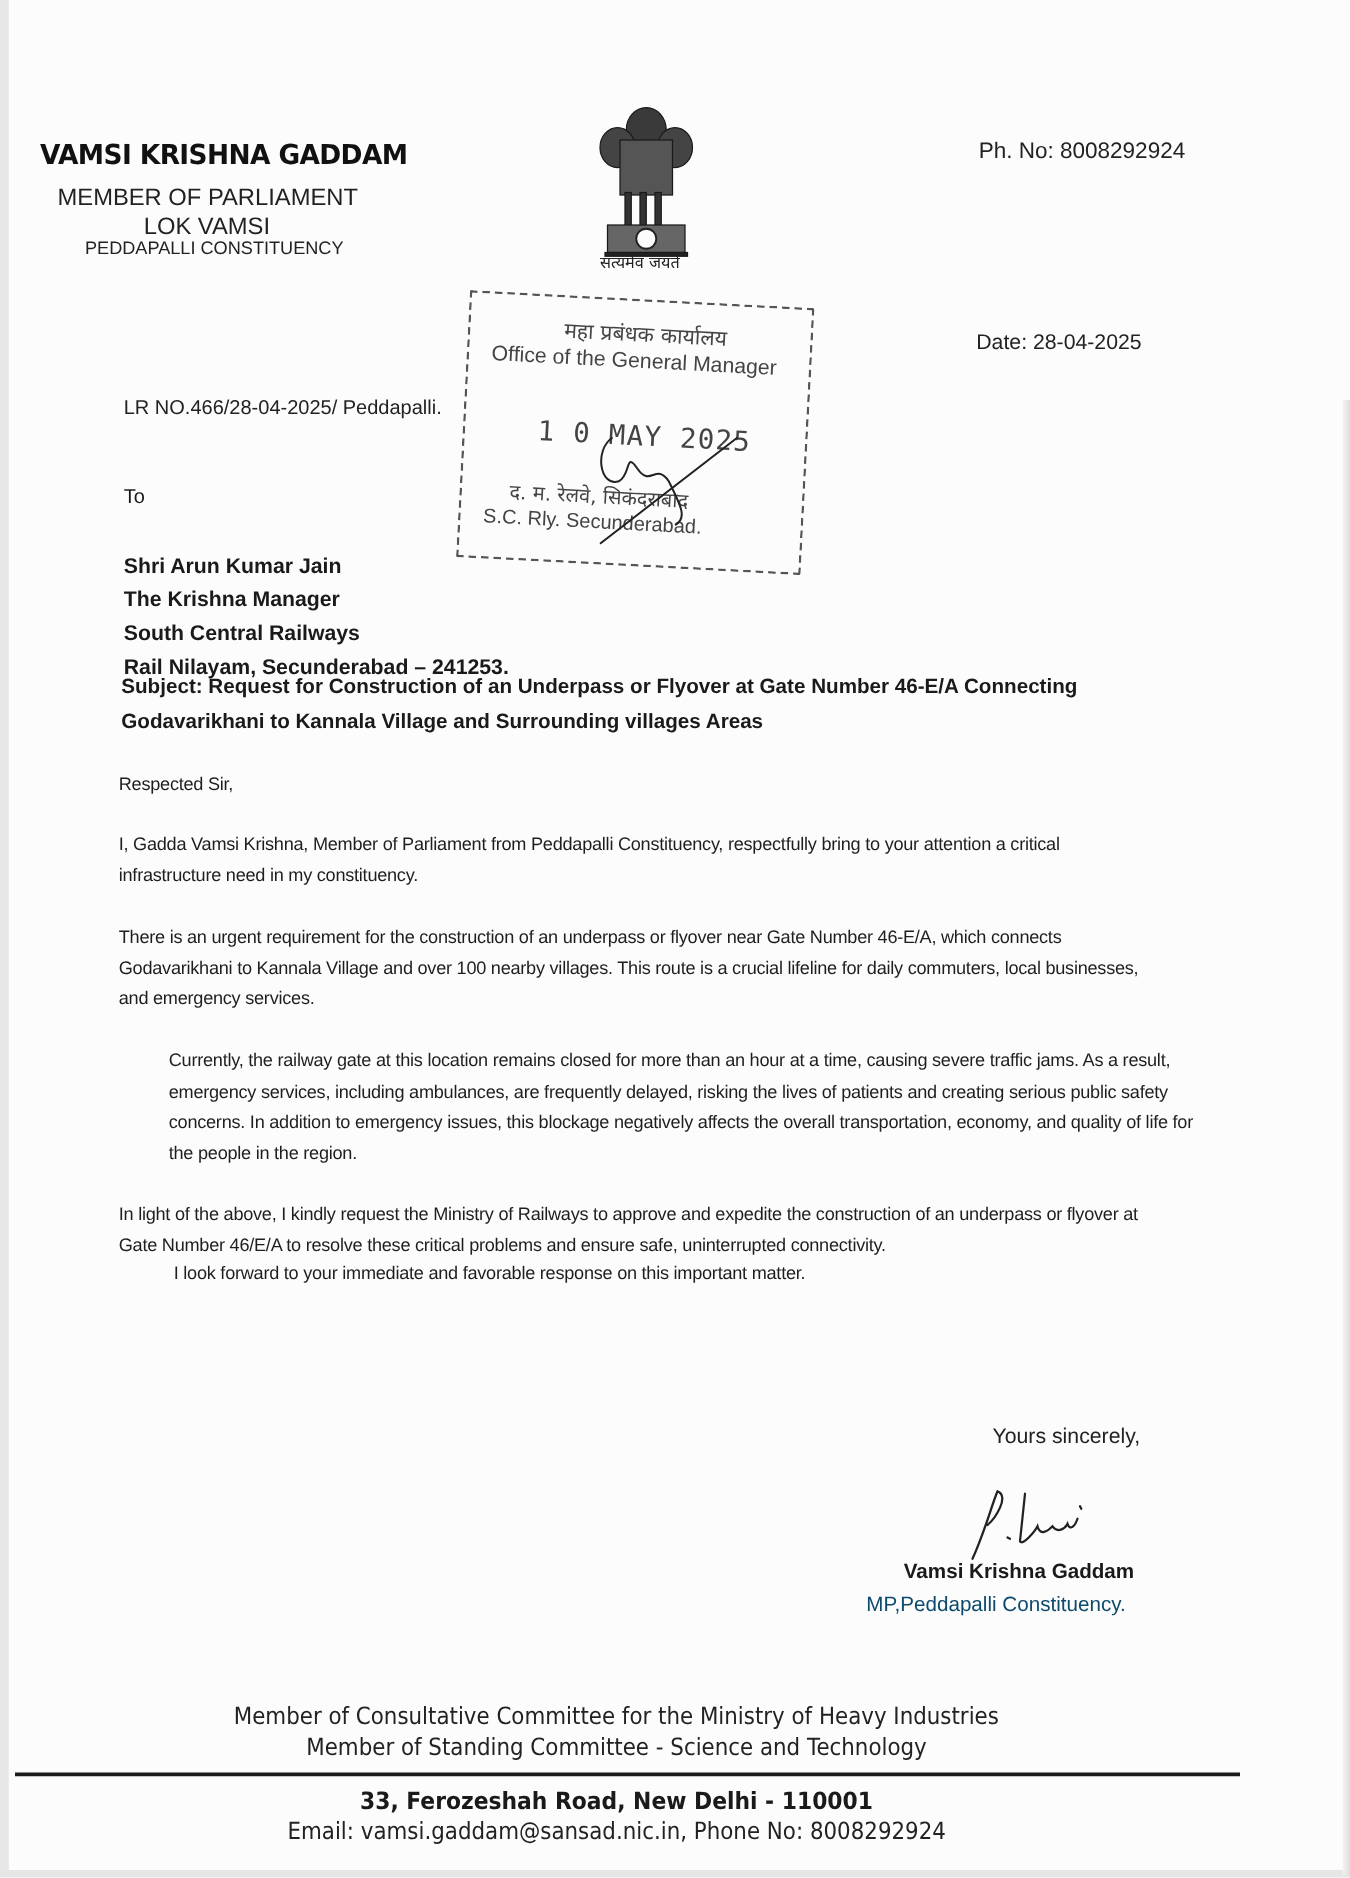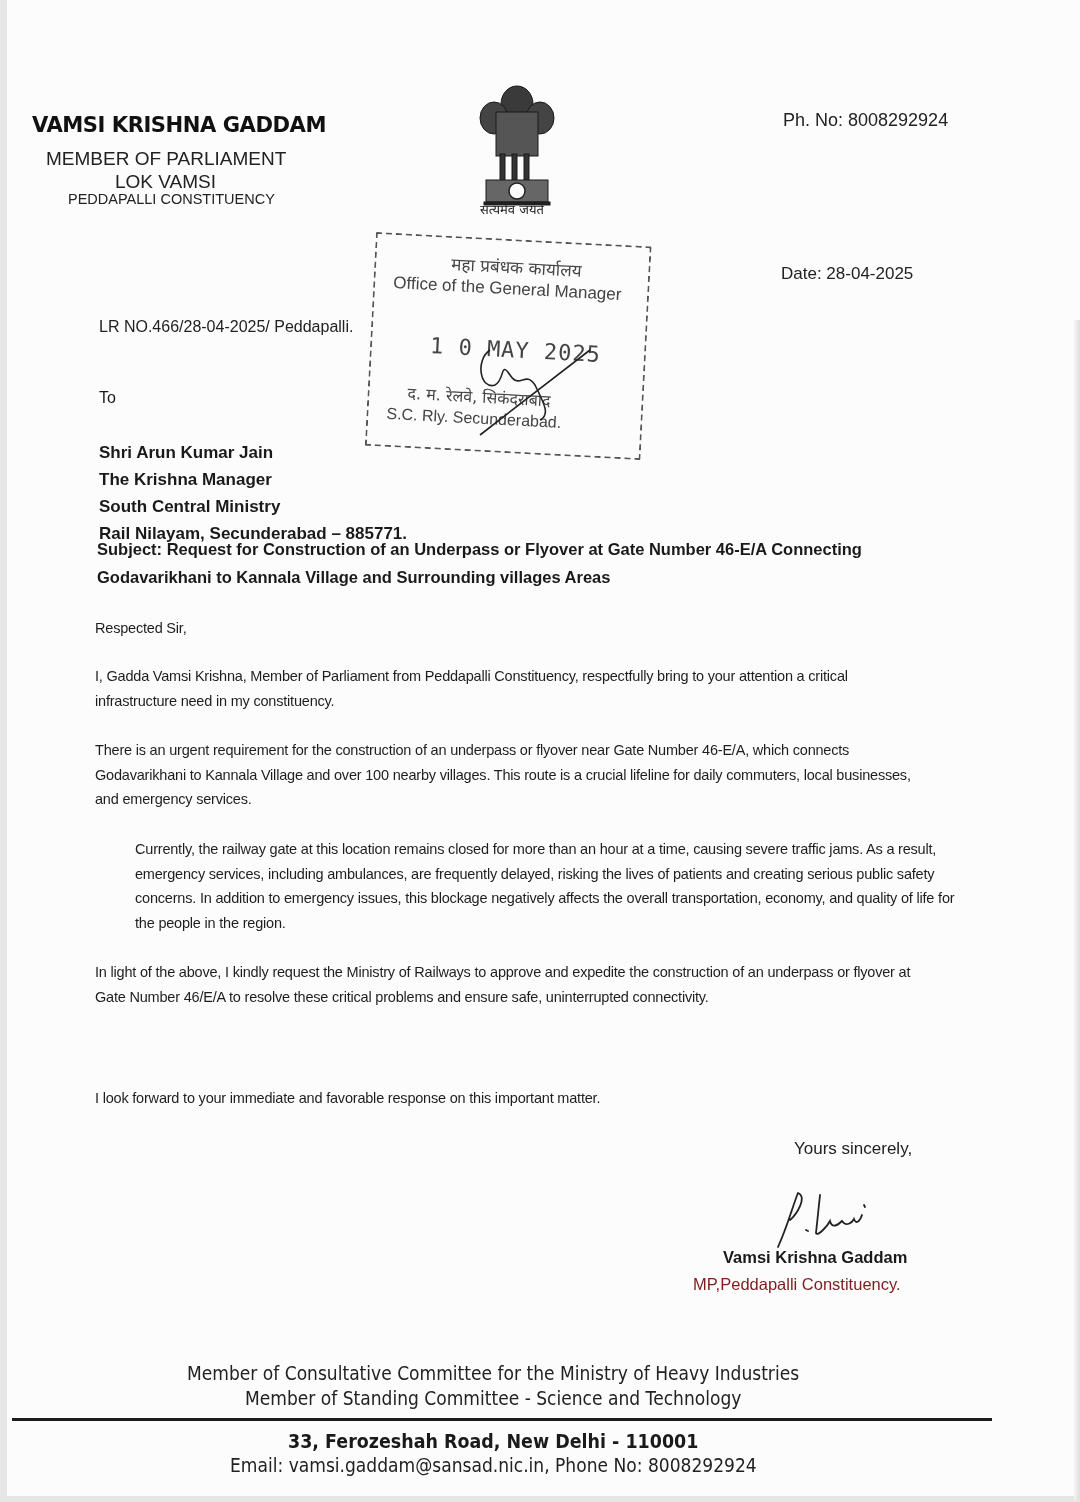--- a/index.html
+++ b/index.html
@@ -59,26 +59,26 @@
     position: absolute; left: 95px; width: 830px;
     font-size: 14.5px; line-height: 24.5px; color: #1e1e1e;
     font-family: "Liberation Sans Narrow", "Liberation Sans", sans-serif;
     letter-spacing: -0.2px;
   }
   .salutation { top: 616px; }
   .p1 { top: 664px; }
   .p2 { top: 738px; }
   .p3 { top: 837px; margin-left: 40px; }
   .p4 { top: 960px; }
-  .p5 { top: 1086px; }
+  .p5 { top: 1007px; margin-left: 44px; }
 
   .closing { left: 794px; top: 1139px; font-size: 17px; color: #222; }
   .signature { position: absolute; left: 768px; top: 1185px; width: 130px; height: 70px; }
   .sign-name { left: 723px; top: 1248px; font-size: 16.5px; font-weight: bold; }
-  .sign-title { left: 693px; top: 1275px; font-size: 16.5px; color: #7f1d1d; }
+  .sign-title { left: 693px; top: 1275px; font-size: 16.5px; color: #0c4a6e; }
 
   .cmte1 { left: 187px; top: 1362px; font-size: 19px; color: #222; font-family: "DejaVu Sans", sans-serif; transform: scaleX(0.9); transform-origin: left; }
   .cmte2 { left: 245px; top: 1387px; font-size: 19px; color: #222; font-family: "DejaVu Sans", sans-serif; transform: scaleX(0.9); transform-origin: left; }
   .rule { position: absolute; left: 12px; top: 1418px; width: 980px; height: 3px; background: #1c1c1c; }
   .address { left: 288px; top: 1430px; font-size: 19px; font-weight: bold; font-family: "DejaVu Sans", sans-serif; transform: scaleX(0.92); transform-origin: left; color: #1a1a1a; }
   .contact { left: 230px; top: 1454px; font-size: 19px; color: #222; font-family: "DejaVu Sans", sans-serif; transform: scaleX(0.9); transform-origin: left; }
 </style>
 </head>
 <body>
 
@@ -117,22 +117,22 @@
   <div class="s st-loc">S.C. Rly. Secunderabad.</div>
 </div>
 <svg class="stamp-sign" viewBox="0 0 130 110">
   <path d="M20 20 C 5 30, 10 60, 25 55 C 35 50, 30 30, 40 45 C 50 60, 55 40, 65 55 C 75 75, 80 85, 70 90 M 10 105 L 120 20" fill="none" stroke="#222" stroke-width="1.6"></path>
 </svg>
 
 <div class="abs lr">LR NO.466/28-04-2025/ Peddapalli.</div>
 <div class="abs to">To</div>
 <div class="abs addr" style="top:399px">Shri Arun Kumar Jain</div>
 <div class="abs addr" style="top:426px">The Krishna Manager</div>
-<div class="abs addr" style="top:453px">South Central Ministry</div>
-<div class="abs addr" style="top:480px">Rail Nilayam, Secunderabad – 885771.</div>
+<div class="abs addr" style="top:453px">South Central Railways</div>
+<div class="abs addr" style="top:480px">Rail Nilayam, Secunderabad – 241253.</div>
 
 <div class="subject">Subject: Request for Construction of an Underpass or Flyover at Gate Number 46-E/A Connecting Godavarikhani to Kannala Village and Surrounding villages Areas</div>
 <div class="para salutation">Respected Sir,</div>
 <div class="para p1">I, Gadda Vamsi Krishna, Member of Parliament from Peddapalli Constituency, respectfully bring to your attention a critical infrastructure need in my constituency.</div>
 <div class="para p2">There is an urgent requirement for the construction of an underpass or flyover near Gate Number 46-E/A, which connects Godavarikhani to Kannala Village and over 100 nearby villages. This route is a crucial lifeline for daily commuters, local businesses, and emergency services.</div>
 <div class="para p3">Currently, the railway gate at this location remains closed for more than an hour at a time, causing severe traffic jams. As a result, emergency services, including ambulances, are frequently delayed, risking the lives of patients and creating serious public safety concerns. In addition to emergency issues, this blockage negatively affects the overall transportation, economy, and quality of life for the people in the region.</div>
 <div class="para p4">In light of the above, I kindly request the Ministry of Railways to approve and expedite the construction of an underpass or flyover at Gate Number 46/E/A to resolve these critical problems and ensure safe, uninterrupted connectivity.</div>
 <div class="para p5">I look forward to your immediate and favorable response on this important matter.</div>
 
 <div class="abs closing">Yours sincerely,</div>

